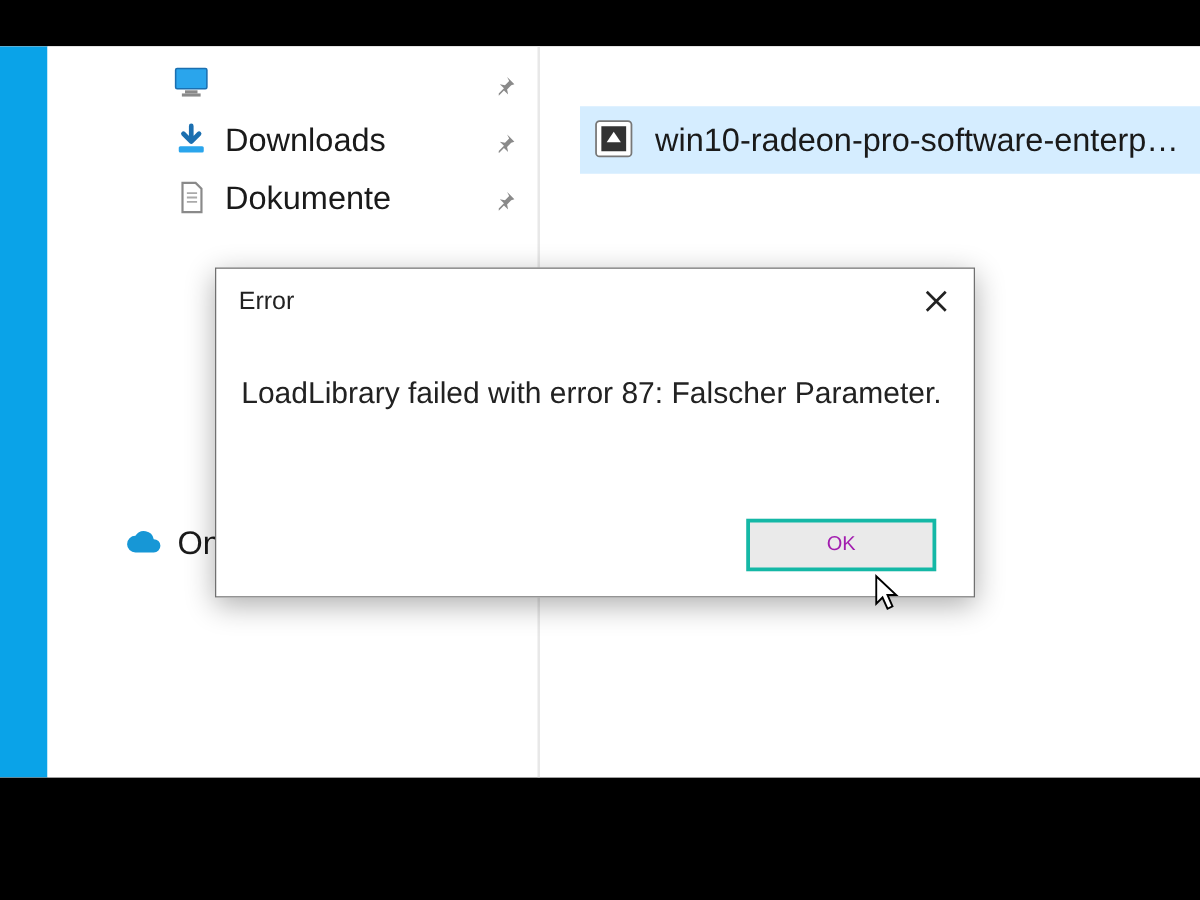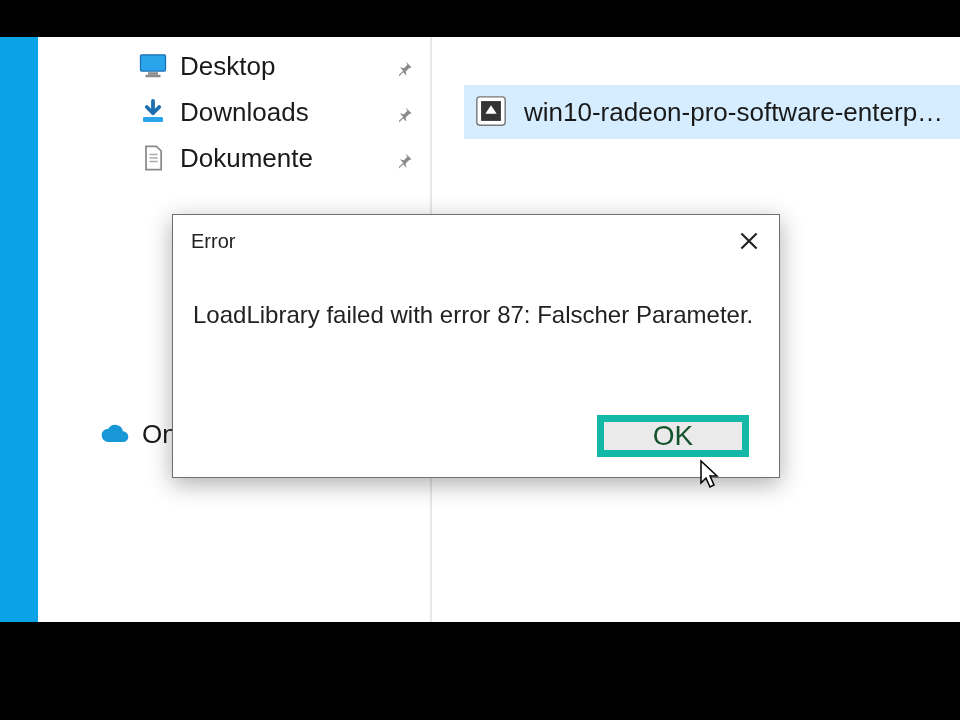--- a/index.html
+++ b/index.html
@@ -119,23 +119,23 @@
     .dlg-body {
       padding: 34px 8px 0 20px;
       font-size: 24px; color: #222;
     }
     .dlg-buttons {
       position: absolute;
       right: 30px; bottom: 20px;
     }
     .ok-btn {
       width: 152px; height: 42px;
-      border: 7px solid #14b8a6;
+      border: 3px solid #14b8a6;
       background: #eaeaea;
-      font-size: 28px; color: #14532d;
+      font-size: 16px; color: #a21caf;
       display:flex; align-items:center; justify-content:center;
       cursor: pointer;
     }
     
     .cursor {
       position: absolute;
       left: 660px; top: 422px;
       width: 26px; height: 32px;
       pointer-events: none;
     }
@@ -152,21 +152,20 @@
 
       <div class="side-item">
         <span class="ic">
           <svg viewBox="0 0 24 24" width="30" height="30">
               <rect x="2" y="3" width="20" height="13" rx="1" fill="#2aa5ec"></rect>
               <rect x="2" y="3" width="20" height="13" rx="1" fill="none" stroke="#1b6fb0" stroke-width="1"></rect>
               <rect x="8" y="17" width="8" height="2" fill="#8a8a8a"></rect>
               <rect x="6" y="19" width="12" height="2" fill="#8a8a8a"></rect>
             </svg>
         </span>
-        <span>Desktop</span>
         <span class="pin">
           <svg viewBox="0 0 24 24" width="20" height="20">
               <path d="M14 3l7 7-3 1-4 4 1 5-4-4-5 5 0-2 5-5-4-4 5 1 4-4z" fill="#8a8a8a"></path>
             </svg>
         </span>
       </div>
 
       <div class="side-item">
         <span class="ic">
           <svg viewBox="0 0 24 24" width="30" height="30">

